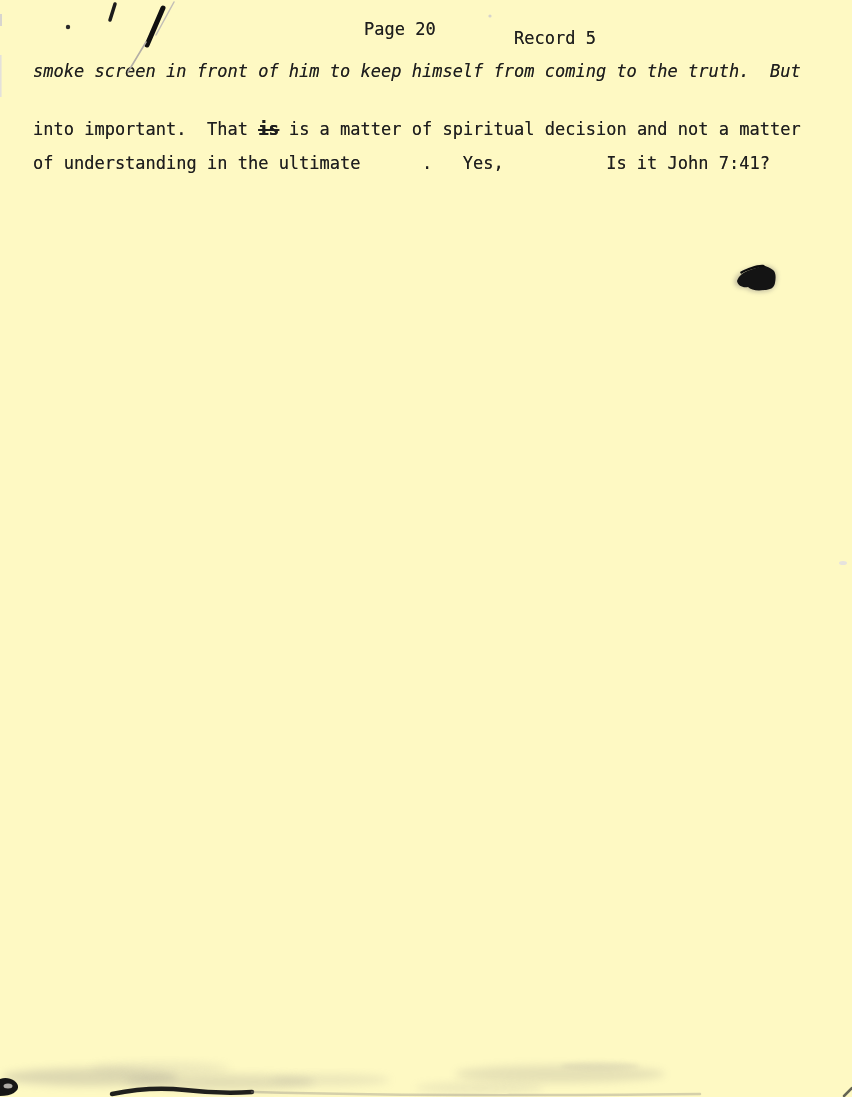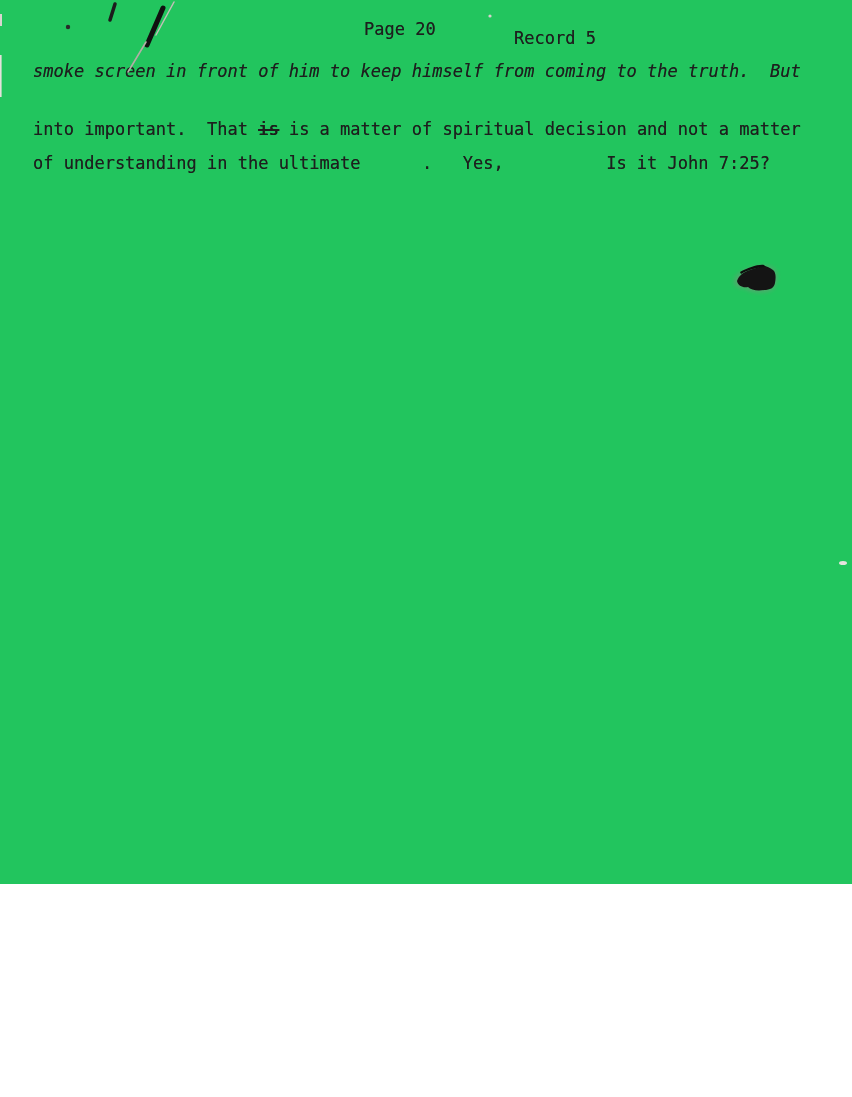--- a/index.html
+++ b/index.html
@@ -1,20 +1,20 @@
 <!DOCTYPE html>
 <html><head>
 <meta charset="utf-8">
 <style>
   html, body { margin: 0; padding: 0; background: #ffffff; }
   .page {
     position: relative;
     width: 852px;
-    height: 884px;
-    background: #22c55e;
+    height: 1097px;
+    background: #fef9c3;
     overflow: hidden;
     font-family: "DejaVu Sans Mono", monospace;
   }
   .typed {
     position: absolute;
     font-size: 17px;
     line-height: 17px;
     color: #1e1e1e;
     white-space: pre;
     text-shadow: 0 0 0.5px rgba(25,25,25,0.65);
@@ -24,21 +24,21 @@
   .hdr-record { left: 514px; top: 21px; margin-top: 9px; }
   .line-0 { left: 33px; top: 63px; font-style: italic; }
   .line-1 { left: 33px; top: 88px; }
   .line-2 { left: 33px; top: 121px; }
   .line-3 { left: 33px; top: 155px; }
   .seg-bold {
     font-weight: bold;
     text-shadow: 0.6px 0 0 #161616, 0 0 0.5px rgba(25,25,25,0.7);
   }
   .seg-struck {
-    font-weight: normal;
+    font-weight: bold;
     text-shadow: 0.6px 0 0 #161616, 0 0 0.5px rgba(25,25,25,0.7);
     text-decoration: line-through;
     text-decoration-thickness: 1.5px;
   }
   .marks {
     position: absolute;
     left: 0; top: 0;
     width: 852px; height: 1097px;
     pointer-events: none;
   }
@@ -49,21 +49,21 @@
 <div class="page">
 
   <span class="typed hdr-page">Page 20</span>
   <span class="typed hdr-record">Record 5</span>
 
   <div class="typed line-0"><span>smoke screen in front of him to keep himself from coming to the truth.  But</span></div>
 
 
   <div class="typed line-2"><span>into important.  That </span><span class="seg-struck">is</span><span> is a matter of spiritual decision and not a matter</span></div>
 
-  <div class="typed line-3"><span>of understanding in the ultimate      .   Yes,          Is it John 7:25?</span></div>
+  <div class="typed line-3"><span>of understanding in the ultimate      .   Yes,          Is it John 7:41?</span></div>
 
   <svg class="marks" viewBox="0 0 852 1097" xmlns="http://www.w3.org/2000/svg">
     <defs>
       <filter id="blur2" x="-50%" y="-50%" width="200%" height="200%">
         <feGaussianBlur stdDeviation="2"></feGaussianBlur>
       </filter>
       <filter id="blur4" x="-50%" y="-50%" width="200%" height="200%">
         <feGaussianBlur stdDeviation="4"></feGaussianBlur>
       </filter>
     </defs>

